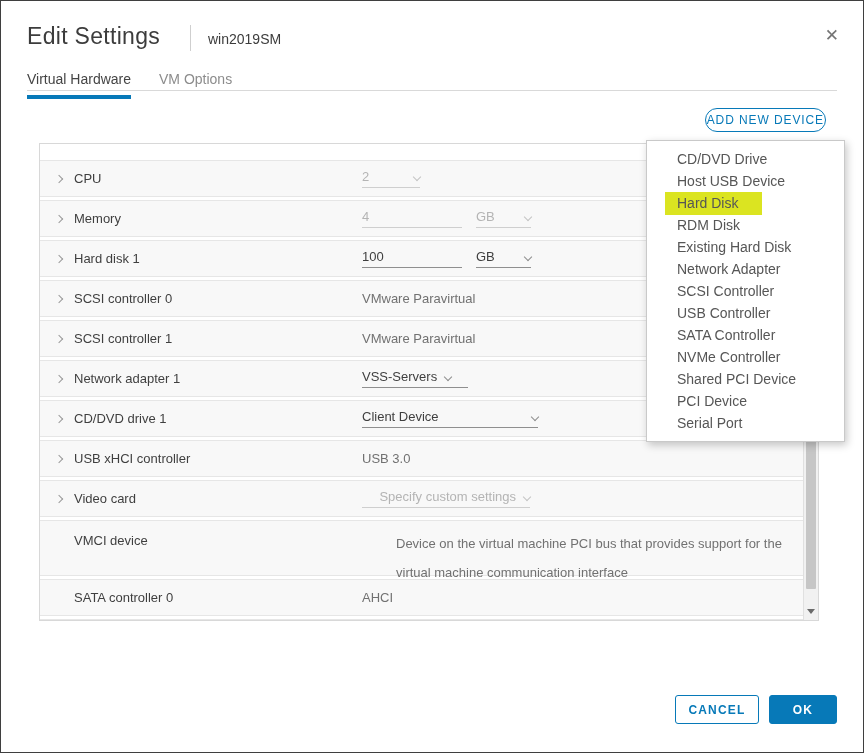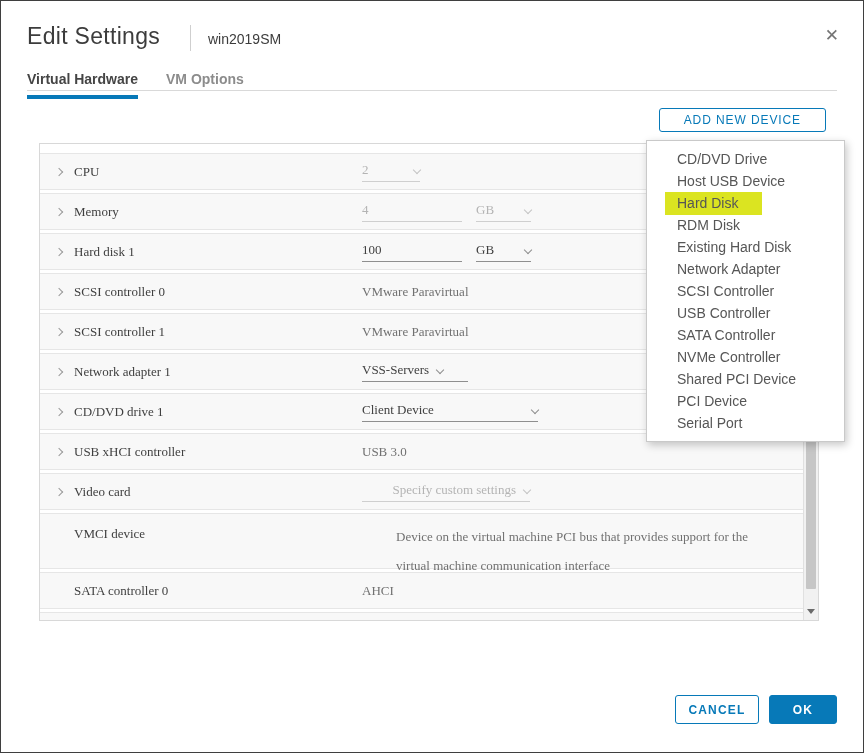--- a/index.html
+++ b/index.html
@@ -9,36 +9,36 @@
     position:relative; width:864px; height:753px;
     background:#fff; border:1px solid #3f3f3f; overflow:hidden;
   }
   
   .title { position:absolute; left:26px; top:22px; font-size:23px; font-weight:300; color:#3c3c3c; letter-spacing:.3px; }
   .title-sep { position:absolute; left:189px; top:24px; width:1px; height:26px; background:#cfcfcf; }
   .vm-name { position:absolute; left:207px; top:30px; font-size:14px; color:#3c3c3c; }
   .close { position:absolute; right:24px; top:26px; font-size:17px; color:#757575; cursor:pointer; line-height:1; }
   
   .tabs { position:absolute; left:26px; top:70px; display:flex; gap:28px; }
-  .tab { font-size:14px; padding-bottom:8px; color:#8c8c8c; cursor:pointer;font-weight:bold; }
+  .tab { font-size:14px; padding-bottom:8px; color:#8c8c8c; cursor:pointer; }
   .tab.active { color:#454545; border-bottom:4px solid var(--accent,#0779b8); }
   .tabs-rule { position:absolute; left:26px; right:26px; top:89px; height:1px; background:#d9d9d9; }
   
   .add-btn {
-    position:absolute; right:37px; top:107px; height:24px; padding:0 24px;
-    background:#fff; border:1px solid var(--accent,#0779b8); border-radius:3px;
+    position:absolute; right:37px; top:107px; height:24px; padding:0 1px;
+    background:#fff; border:1px solid var(--accent,#0779b8); border-radius:12px;
     color:var(--accent,#0779b8); font-size:12px; font-weight:500; letter-spacing:.9px;
     line-height:22px; cursor:pointer;
   }
   
   .table {
     position:absolute; left:38px; top:142px; width:780px; height:478px;
     border:1px solid #d8d8d8; background:#fff; overflow:hidden;
   }
-  .rows { position:absolute; left:0; top:9px; right:15px;font-family:Liberation Serif, serif; }
+  .rows { position:absolute; left:0; top:16px; right:15px; }
   .row {
     position:relative; height:37px; margin-bottom:3px;
     background:#f8f8f8; border-top:1px solid #e6e6e6; border-bottom:1px solid #e6e6e6;
     display:flex; align-items:center;
   }
   .row.tall { height:56px; align-items:flex-start; }
   .exp { position:absolute; left:12px; top:50%; transform:translateY(-50%); width:14px; height:14px; display:flex; align-items:center; justify-content:center; cursor:pointer; }
   .cr { display:inline-block; width:6px; height:6px; border-right:1.4px solid #9a9a9a; border-bottom:1.4px solid #9a9a9a; transform:rotate(-45deg); }
   .cv { display:inline-block; width:6px; height:6px; border-right:1.4px solid #8e8e8e; border-bottom:1.4px solid #8e8e8e; transform:rotate(45deg); margin-left:8px; flex:0 0 auto; }
   .dis .cv { border-color:#c4c4c4; }

